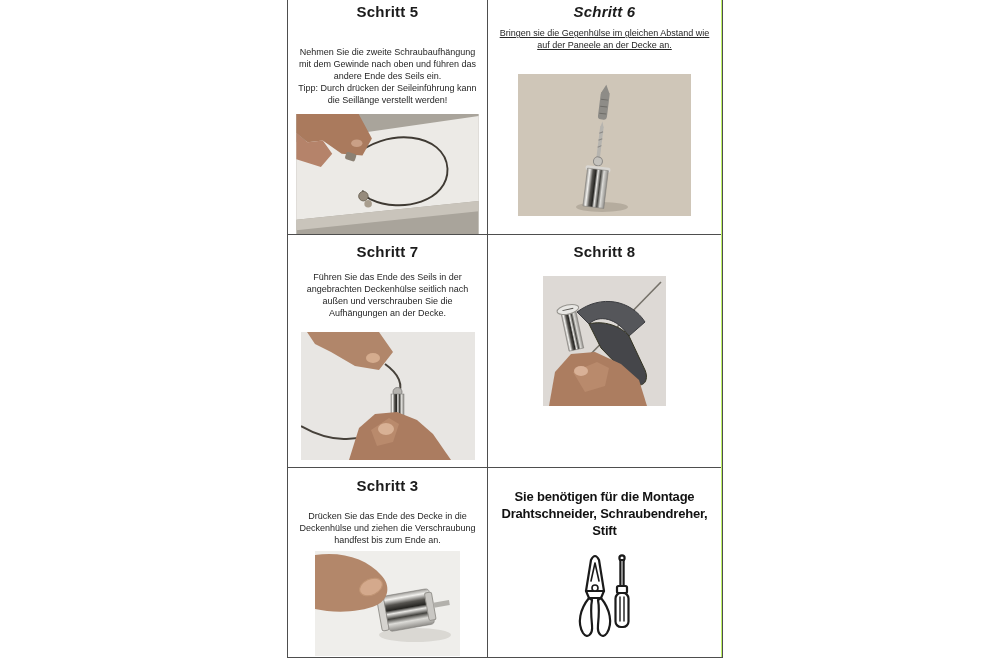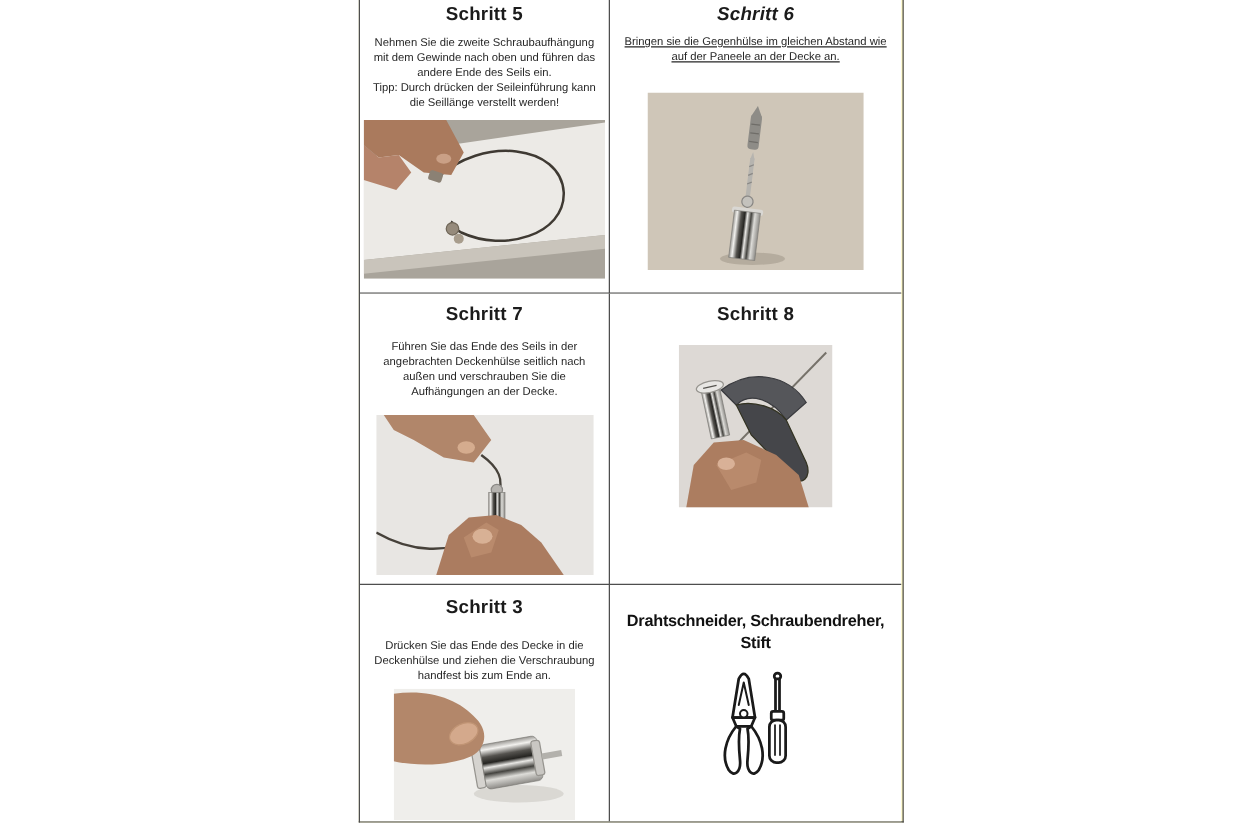--- a/index.html
+++ b/index.html
@@ -4,35 +4,35 @@
 <style>
   html,body{margin:0;padding:0;}
   body{
     width:1000px;height:667px;background:#ffffff;position:relative;
     font-family:"Liberation Sans","DejaVu Sans",sans-serif;overflow:hidden;
   }
   .sheet{
     position:absolute;left:287px;top:0;width:434px;height:657px;
     border-left:1px solid #4e4e4e;border-right:1px solid #4e4e4e;border-bottom:1px solid #4e4e4e;
     display:grid;grid-template-columns:200px 233px;grid-template-rows:235px 233px 1fr;
-    background:#fef9c3;
+    background:#bef264;
   }
   .cell{display:flex;flex-direction:column;align-items:center;overflow:hidden;background:#fff;}
   .cell.col0{border-right:1px solid #4e4e4e;}
   .cell.rowline{border-bottom:1px solid #4e4e4e;}
   .step-title{
     font-weight:bold;font-size:15px;line-height:20px;color:#1b1b1b;margin:0;
     text-align:center;letter-spacing:0.2px;
   }
   .body-lines{text-align:center;color:#262626;}
   .ln{font-size:9px;line-height:12px;white-space:nowrap;}
   .tools-lines{text-align:center;color:#111;}
   .tools-ln{font-weight:bold;font-size:13px;line-height:17px;letter-spacing:-0.2px;white-space:nowrap;}
   
-  .c0 .step-title{margin-top:2px;} .c0 .body-lines{margin-top:6px;} .c0 .photo{margin-top:8px;}
+  .c0 .step-title{margin-top:2px;} .c0 .body-lines{margin-top:24px;} .c0 .photo{margin-top:8px;}
   .c1 .step-title{margin-top:2px;font-style:italic;} .c1 .body-lines{margin-top:5px;text-decoration:underline;} .c1 .photo{margin-top:23px;}
   .c2 .step-title{margin-top:7px;} .c2 .body-lines{margin-top:9px;} .c2 .photo{margin-top:13px;}
   .c3 .step-title{margin-top:7px;} .c3 .body-lines{margin-top:9px;} .c3 .photo{margin-top:14px;}
   .c4 .step-title{margin-top:8px;} .c4 .body-lines{margin-top:14px;} .c4 .photo{margin-top:5px;}
   .c5 .tools-lines{margin-top:20px;} .c5 .tools-icon{margin-top:12px;}
   .photo{display:block;}
 </style>
 </head>
 <body>
 
@@ -192,20 +192,21 @@
         <rect x="112" y="44" width="7" height="28" rx="2" fill="#c9c7c3" stroke="#96948f"></rect>
         <rect x="119" y="55" width="16" height="5" fill="#b3b1ac"></rect>
       </g>
       <path d="M 0 4 C 28 0, 52 8, 66 24 C 76 34, 74 48, 62 54 C 44 62, 18 62, 0 58 Z" fill="#b3876a"></path>
       <ellipse cx="56" cy="36" rx="12" ry="8" transform="rotate(-25 56 36)" fill="#d4a98c" stroke="#c09474"></ellipse>
     </svg>
   </div>
 
   <div class="cell c5">
     <div class="tools-lines">
+      <div class="tools-ln">Sie benötigen für die Montage</div>
       <div class="tools-ln">Drahtschneider, Schraubendreher,</div>
       <div class="tools-ln">Stift</div>
     </div>
     <svg class="tools-icon" width="62" height="88" viewBox="0 0 62 88">
       <g fill="#ffffff" stroke="#1a1a1a" stroke-width="2.2" stroke-linejoin="round" stroke-linecap="round">
         <path d="M 12 40 L 17 9 Q 21 1 25 9 L 30 40 Z"></path>
         <path d="M 21 12 L 17 30 M 21 12 L 25 30" fill="none" stroke-width="1.6"></path>
         <path d="M 12 40 L 30 40 L 27 47 L 15 47 Z"></path>
         <circle cx="21" cy="37" r="3" fill="#ffffff" stroke-width="1.6"></circle>
         <path d="M 15 47 C 6 58, 3 72, 9 82 C 13 88, 19 84, 18 74 C 17 64, 17 54, 18 49 Z"></path>

